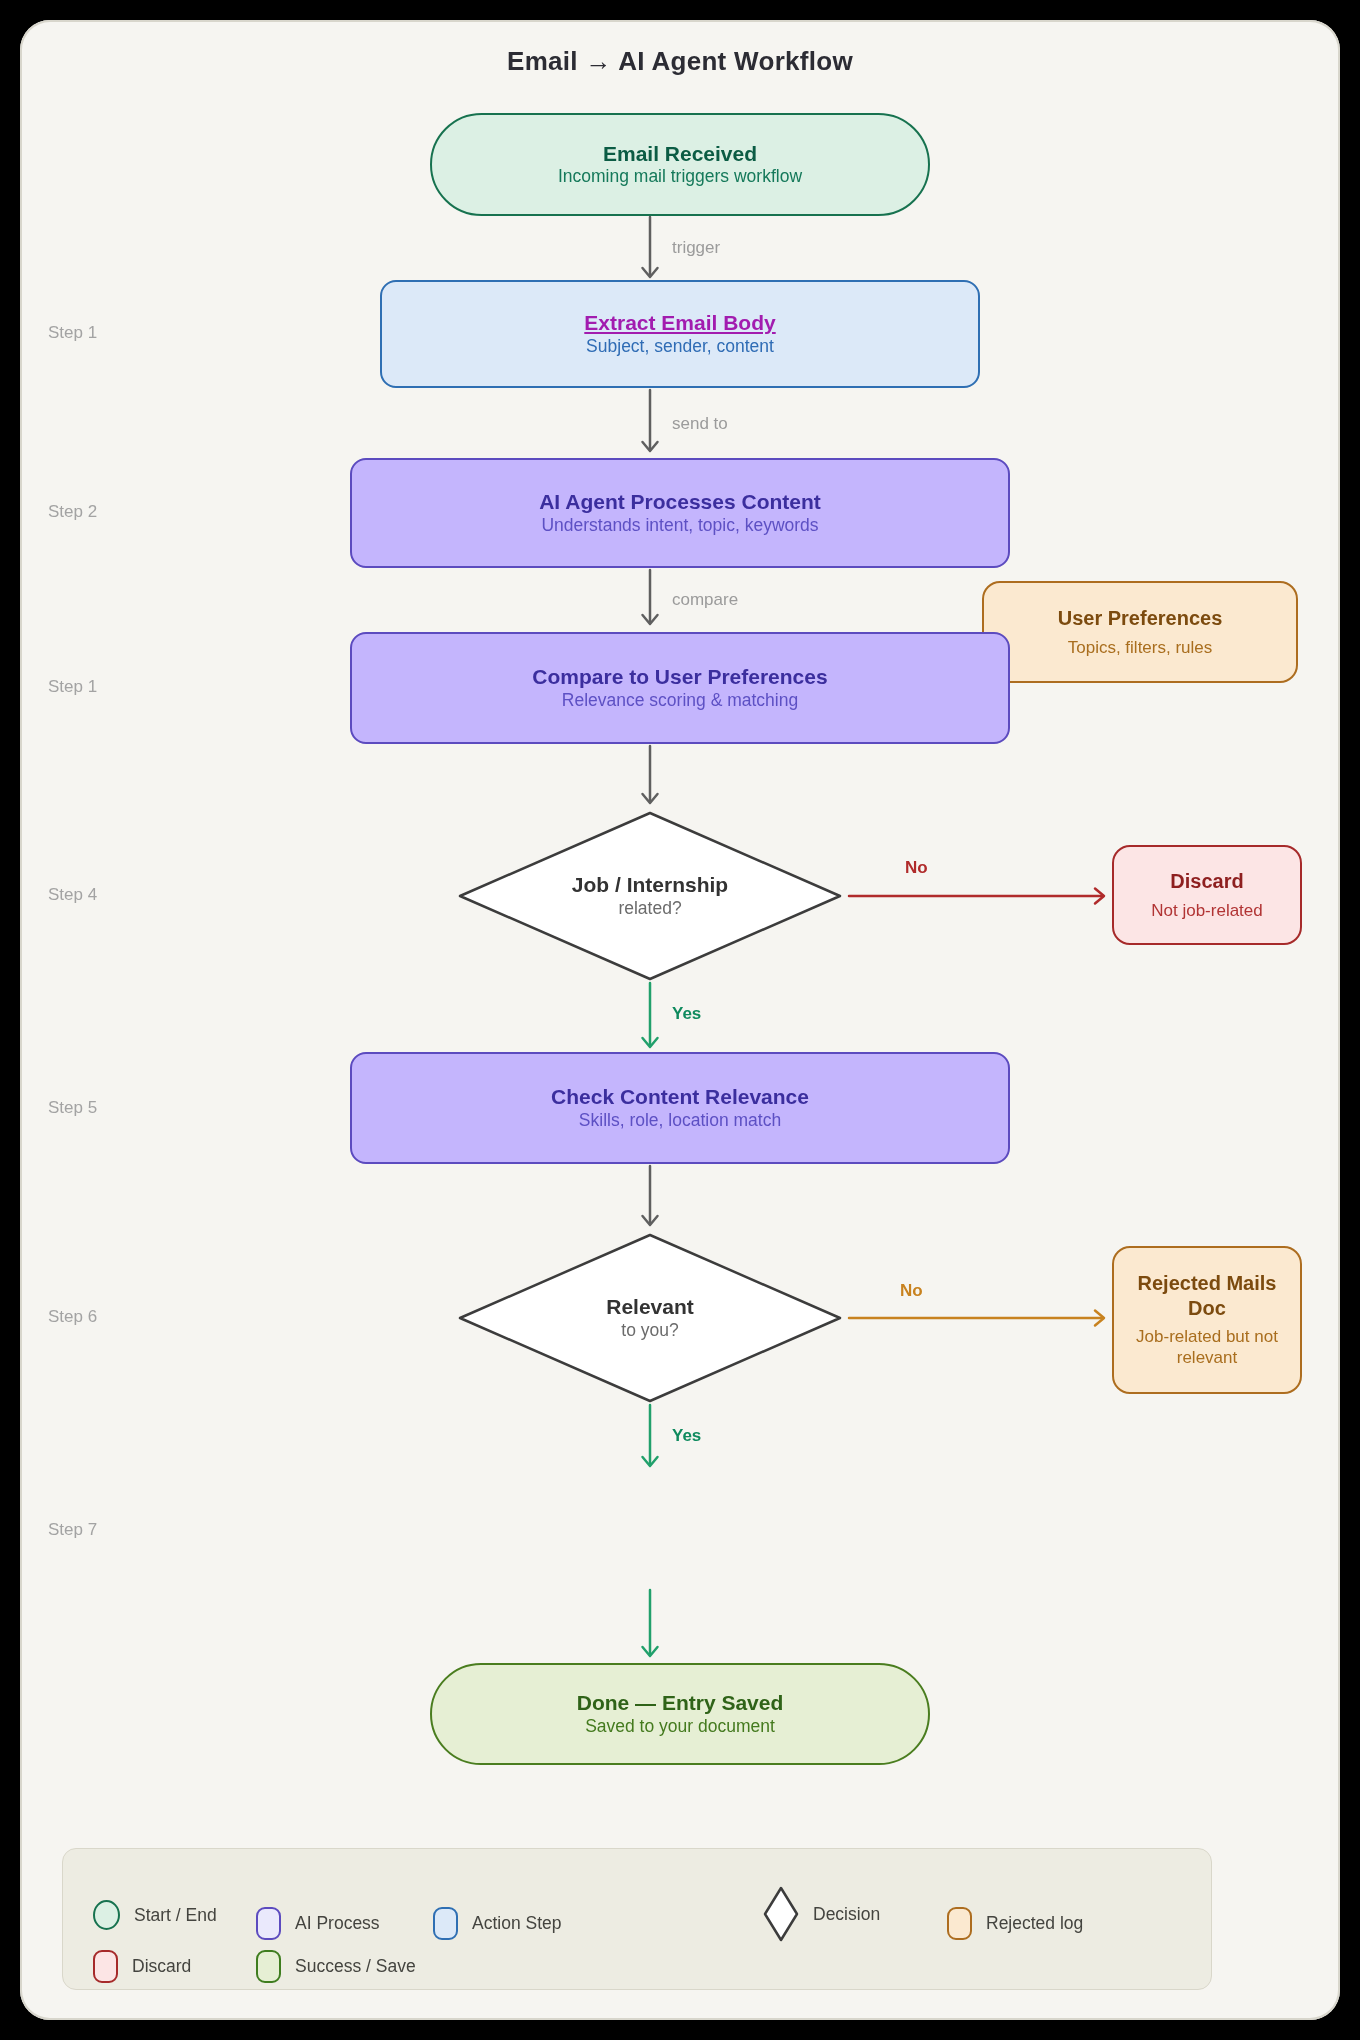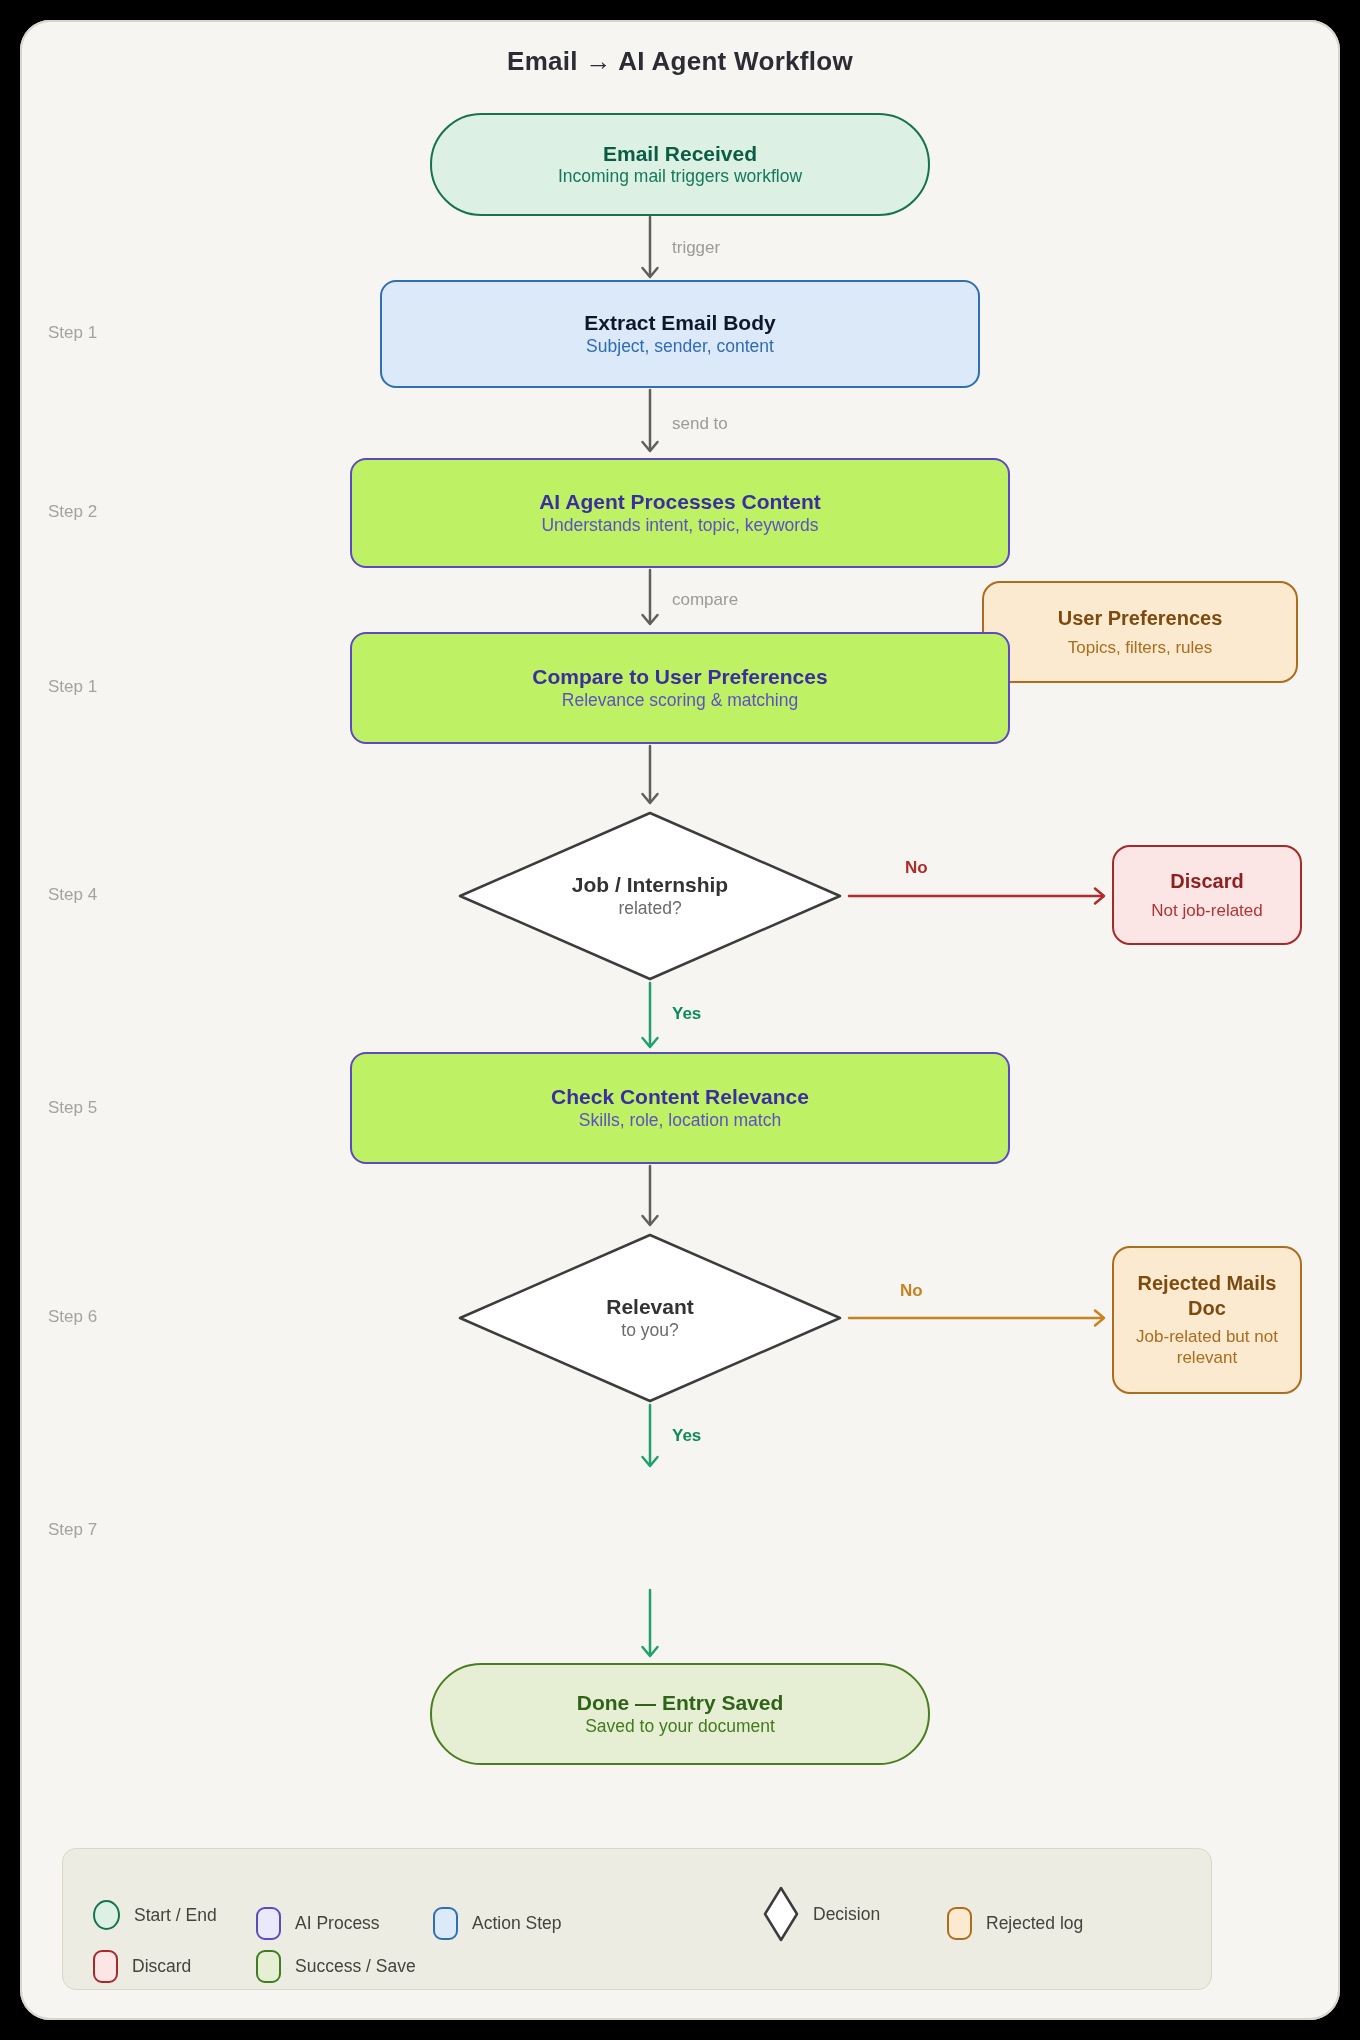--- a/index.html
+++ b/index.html
@@ -15,22 +15,22 @@
   .node-sub{font-size:17.5px;line-height:1.25;}
   .pill{border-radius:54px;}
   .box{border-radius:16px;}
   .small{border-radius:18px;gap:6px;}
   .small .node-title{font-size:20px;}
   .small .node-sub{font-size:17px;}
   
   .start{background:#dcf0e4;border:2.5px solid #17724f;}
   .start .node-title{color:#0b5c44;} .start .node-sub{color:#15795a;}
   .blue{background:#dce9f8;border:2px solid #2f6fb3;}
-  .blue .node-title{color:#0f172a;} .blue .node-sub{color:#2f6cb5;}
-  .purple{background:#bef264;border:2.5px solid #5c4bbf;}
+  .blue .node-title{color:#a21caf;text-decoration:underline;} .blue .node-sub{color:#2f6cb5;}
+  .purple{background:#c4b5fd;border:2.5px solid #5c4bbf;}
   .purple .node-title{color:#3b2e9e;} .purple .node-sub{color:#5d50c4;}
   .orange{background:#fbe9d0;border:2.5px solid #ad6d1f;}
   .orange .node-title{color:#7c4b0f;} .orange .node-sub{color:#a96e1e;}
   .red{background:#fce5e5;border:2.5px solid #a62a2a;}
   .red .node-title{color:#8e1f1f;} .red .node-sub{color:#b13434;}
   .save{background:#ddeee6;border:2.5px solid #17694d;}
   .save .node-title{color:#0b5c44;} .save .node-sub{color:#15795a;}
   .done{background:#e6efd4;border:2.5px solid #4a7d1f;}
   .done .node-title{color:#2f6318;} .done .node-sub{color:#447a1e;}
   

